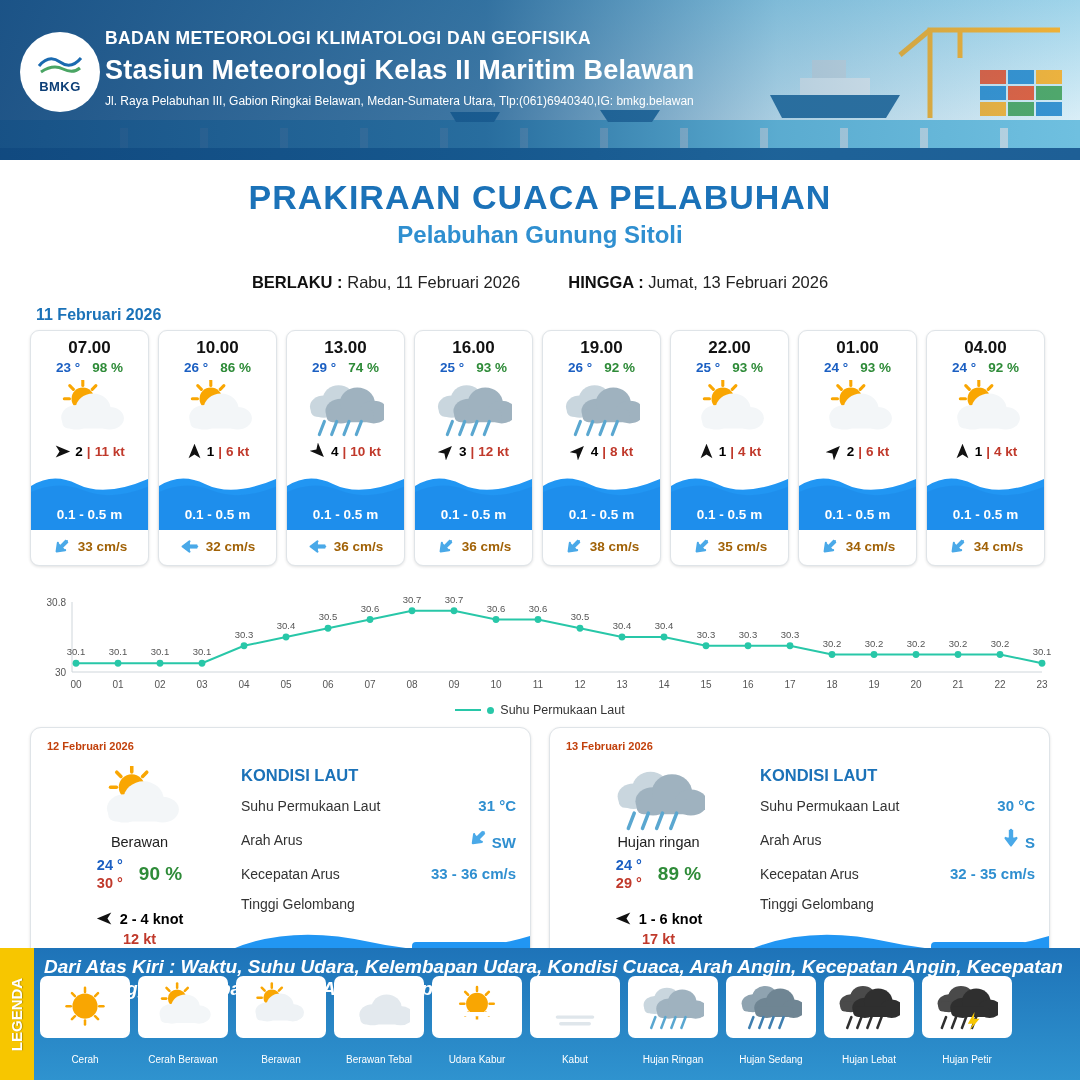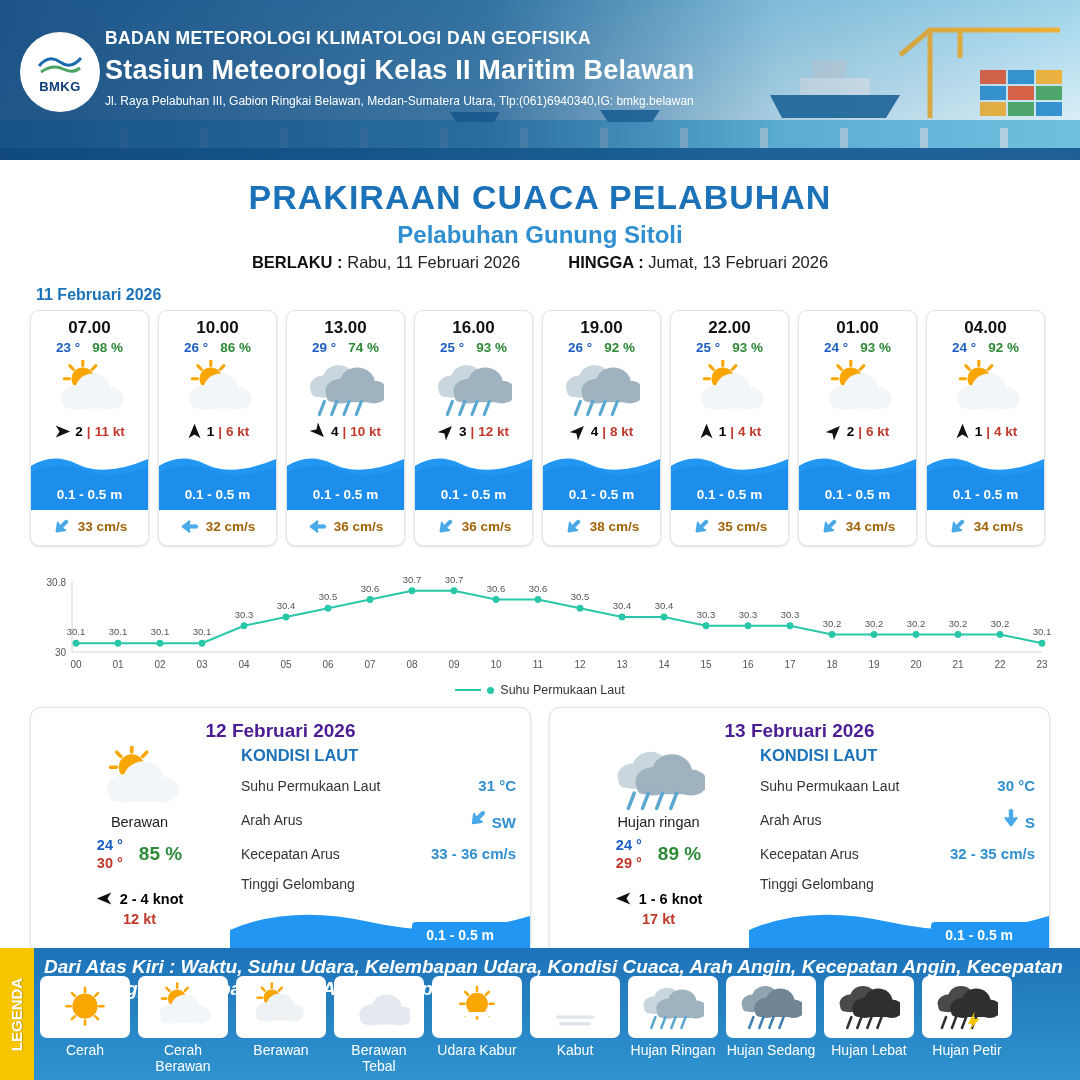--- a/index.html
+++ b/index.html
@@ -33,21 +33,21 @@
 
   
   .title-main {
     text-align:center; color:#1b72b8; font-size:34px; font-weight:bold;
     letter-spacing:1px; margin-top:18px;
   }
   .title-sub {
     text-align:center; color:#2f8fd0; font-size:24px; font-weight:bold; margin-top:4px;
   }
   .valid-row {
-    display:flex; justify-content:center; gap:48px; margin-top:4px; font-size:16.5px; color:#222;
+    display:flex; justify-content:center; gap:48px; margin-top:24px; font-size:16.5px; color:#222;
   }
   .valid-row b { color:#111; }
   .date-label {
     color:#1b72b8; font-weight:bold; font-size:16px; margin:14px 0 6px 36px;
   }
 
   
   .cards { display:flex; gap:9px; padding:0 30px; }
   .card {
     width:119px; background:#fff; border:1px solid #dfe4e8; border-radius:9px;
@@ -81,21 +81,21 @@
   .chart-legend .lg { display:inline-flex; align-items:center; gap:6px; }
   .lg-line { display:inline-block; width:26px; height:2px; background:#28c7a8; position:relative;}
   .lg-dot { display:inline-block; width:7px; height:7px; border-radius:50%; background:#28c7a8; }
 
   
   .panels { display:flex; gap:18px; padding:10px 30px 0 30px; }
   .panel {
     flex:1; background:#fff; border:1px solid #dfe4e8; border-radius:11px;
     box-shadow:0 1px 3px rgba(0,0,0,.12); height:248px; position:relative; padding:12px 16px;
   }
-  .p-date { color:#4c1d95; font-weight:bold; font-size:19px;text-align:center; }
+  .p-date { color:#c2410c; font-weight:bold; font-size:11px; }
   .p-left { position:absolute; left:16px; top:40px; width:185px; text-align:center; }
   .p-icon { height:62px; display:flex; align-items:center; justify-content:center;}
   .p-cond { font-size:14.5px; color:#222; margin-top:4px; }
   .p-temps { display:flex; justify-content:center; align-items:center; gap:16px; margin-top:6px;}
   .p-tmin { color:#1b5fc2; font-weight:bold; font-size:14.5px; }
   .p-tmax { color:#c0392b; font-weight:bold; font-size:14.5px; }
   .p-hum { color:#2e8b38; font-weight:bold; font-size:19px; }
   .p-wind { display:flex; align-items:center; justify-content:center; gap:7px; margin-top:18px; font-size:14.5px; font-weight:bold;}
   .p-gust { color:#c0392b; font-weight:bold; font-size:14.5px; margin-top:4px; }
   .p-right { position:absolute; left:210px; right:14px; top:38px; }
@@ -122,21 +122,21 @@
     text-shadow:0 1px 1px rgba(0,0,0,.25);
   }
   .legend-note {
     position:absolute; left:44px; top:8px; color:#fff; font-size:19px; font-style:italic; font-weight:bold;
   }
   .legend-items { position:absolute; left:40px; top:28px; right:8px; display:flex; gap:8px; }
   .leg-item { width:90px; text-align:center; }
   .leg-box {
     height:62px; background:#fff; border-radius:7px; display:flex; align-items:center; justify-content:center;
   }
-  .leg-lbl { color:#fff; font-size:14px; margin-top:4px; }
+  .leg-lbl { color:#fff; font-size:10px; margin-top:16px; }
 </style>
 </head>
 <body>
 
 <div class="header">
   <svg class="hdr-art" viewBox="0 0 1080 160" preserveAspectRatio="none">
     <defs>
       <linearGradient id="sky" x1="0" y1="0" x2="0" y2="1">
         <stop offset="0%" stop-color="#9fd4ea"></stop>
           <stop offset="100%" stop-color="#d9eef7"></stop>
@@ -775,21 +775,21 @@
   </g>
             </g>
           </svg>
         </div>
       <div class="p-cond">Berawan</div>
       <div class="p-temps">
         <span>
           <span class="p-tmin">24 °</span><br>
           <span class="p-tmax">30 °</span>
         </span>
-        <span class="p-hum">85 %</span>
+        <span class="p-hum">90 %</span>
       </div>
       <div class="p-wind">
         <svg width="17" height="17" viewBox="0 0 20 20">
     <g transform="rotate(270 10 10)">
               <path d="M10 1 L17 18 L10 13.5 L3 18 Z" fill="#111"></path>
             </g>
           </svg>
         <span>2  - 4 knot</span>
       </div>
       <div class="p-gust">12 kt</div>

